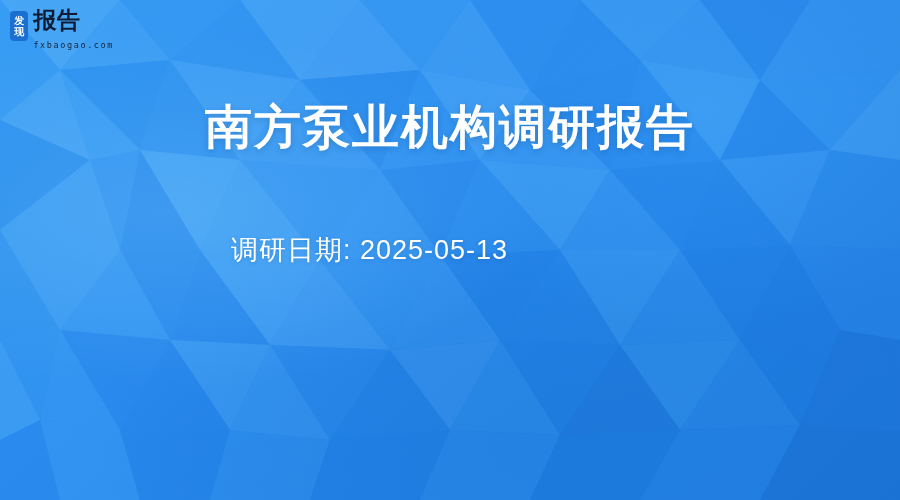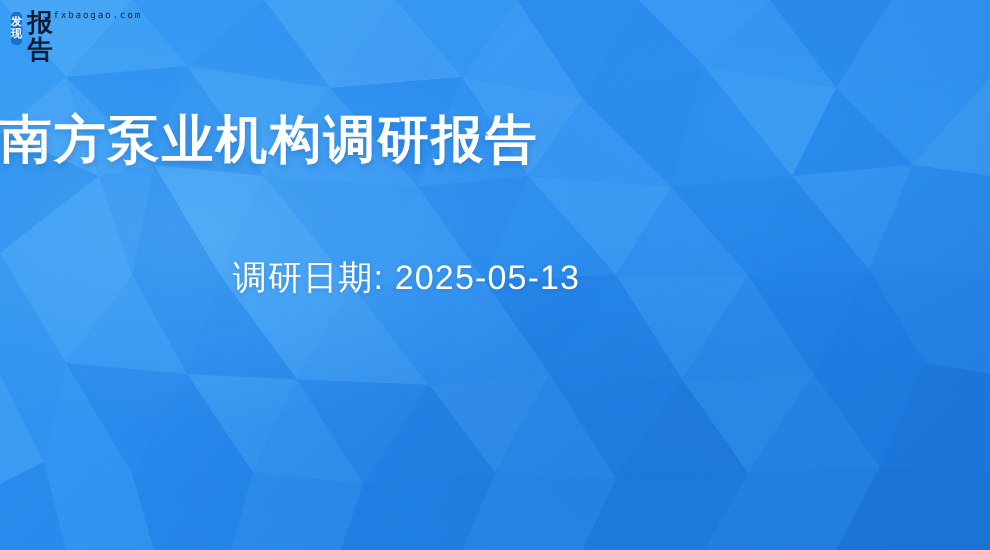--- a/index.html
+++ b/index.html
@@ -59,58 +59,58 @@
     flex-direction: column;
     align-items: center;
     justify-content: center;
     letter-spacing: 0;
     margin-top: 3px;
   }
   .logo-mark span { display: block; }
   .logo-text {
     margin-left: 5px;
     display: flex;
-    flex-direction: row;
+    flex-direction: column;
     justify-content: flex-start;
   }
   .logo-word {
     font-size: 23px;
     font-weight: bold;
     color: #0f1b33;
     line-height: 25px;
     letter-spacing: 0.5px;
   }
   .logo-sub {
     font-size: 8.5px;
     color: #16243a;
     letter-spacing: 1.6px;
     line-height: 11px;
-    margin-top: 1px;
+    margin-top: 7px;
     font-family: "DejaVu Sans Mono", monospace;
   }
   
   .title {
     position: absolute;
     top: 96px;
     left: 0;
     width: 900px;
-    text-align: left;
+    text-align: center;
     font-size: 47px;
     font-weight: bold;
     color: #ffffff;
     letter-spacing: 2px;
     text-shadow: 0 2px 6px rgba(12,60,120,0.25);
   }
   .subtitle {
     position: absolute;
     top: 232px;
     left: 0;
     width: 739px;
     text-align: center;
-    font-size: 31px;
+    font-size: 27px;
     color: #ffffff;
     letter-spacing: 1px;
     text-shadow: 0 1px 4px rgba(12,60,120,0.2);
   }
   .footer {
     position: absolute;
     right: 24px;
     bottom: 16px;
     font-size: 14.5px;
     color: #ffffff;

